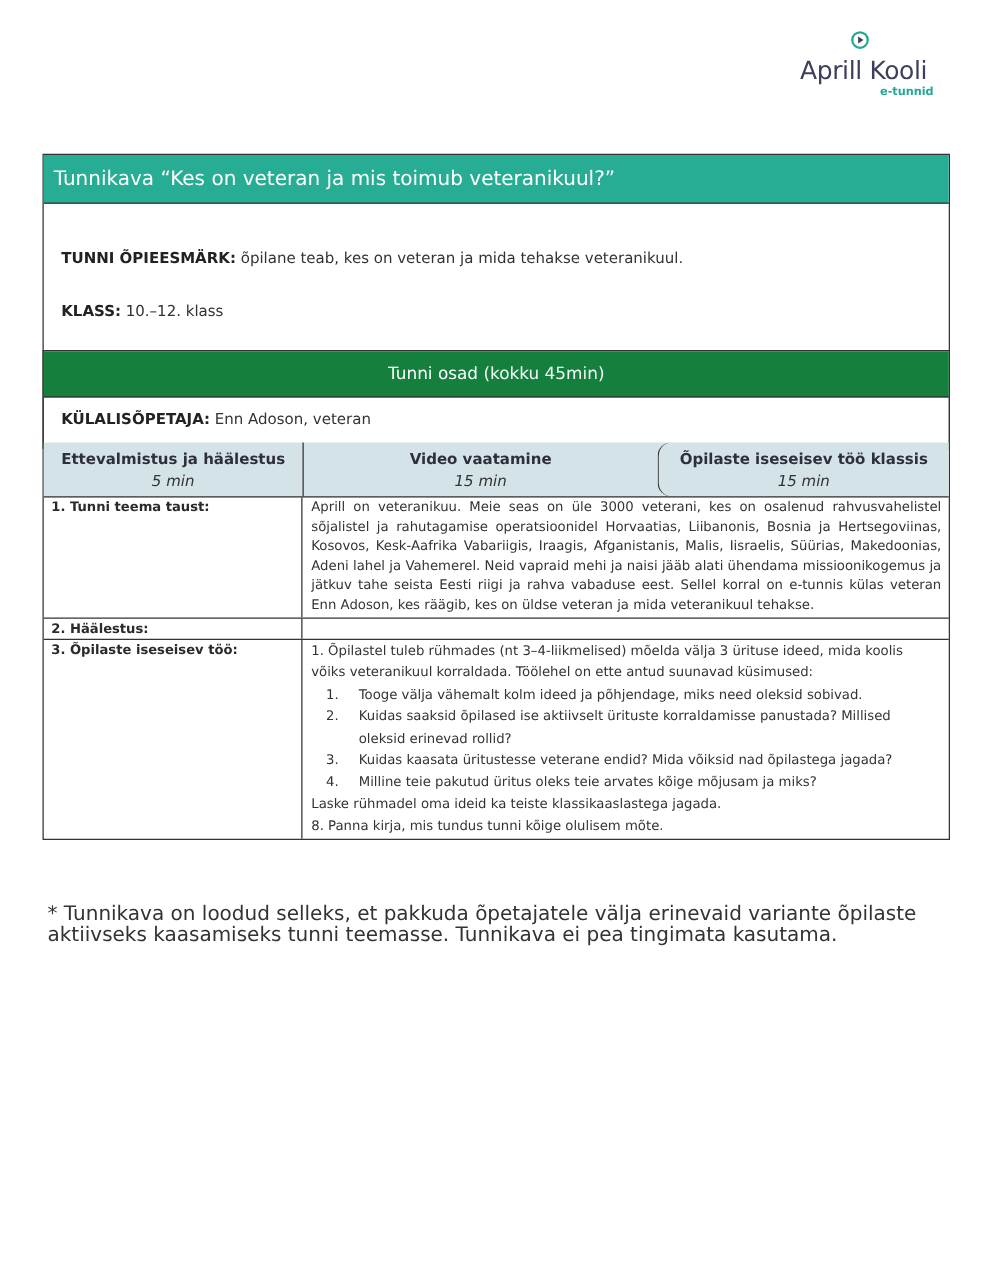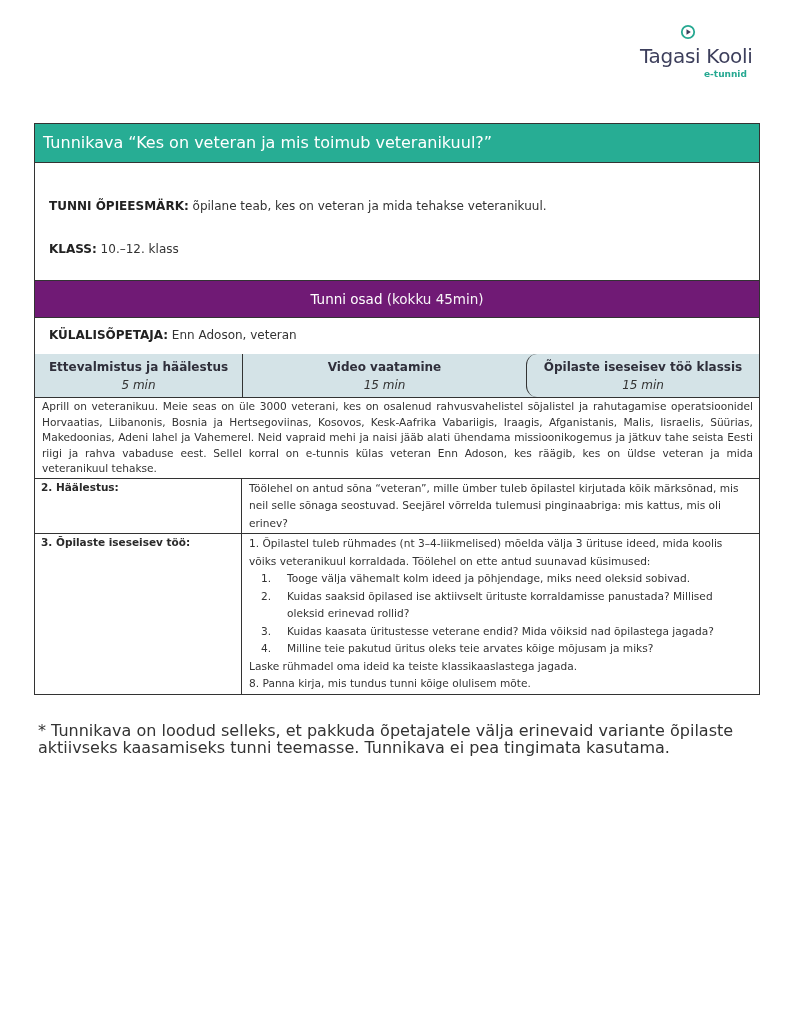--- a/index.html
+++ b/index.html
@@ -14,21 +14,21 @@
   
   .box1 { position: absolute; left: 34px; top: 123px; width: 724px; border: 1.5px solid #333; }
   .box1-title { background: #27ad94; color: #fff; font-size: 16px; padding: 9px 8px 10px 8px; border-bottom: 1.5px solid #333; font-family: "DejaVu Sans", sans-serif; font-weight: normal; }
   .box1-body { padding: 13px 14px 10px 14px; font-size: 12px; font-family: "DejaVu Sans", sans-serif; }
   .meta-row { height: 23px; line-height: 20px; white-space: nowrap; margin-top: 20px; }
   .meta-row .lbl { font-weight: bold; color: #222; }
   .meta-row .val { color: #333; }
 
   
   .box2 { position: absolute; left: 34px; top: 280px; width: 724px; border: 1.5px solid #333; }
-  .box2-title { background: #701a75; color: #fff; font-size: 13.5px; text-align: center; height: 36px; line-height: 36px; border-bottom: 1.5px solid #333; font-family: "DejaVu Sans", sans-serif; }
+  .box2-title { background: #15803d; color: #fff; font-size: 13.5px; text-align: center; height: 36px; line-height: 36px; border-bottom: 1.5px solid #333; font-family: "DejaVu Sans", sans-serif; }
   .box2-title .thin { font-weight: normal; opacity: 0.95; }
   .phase-row { display: flex; background: #d4e3e7; border-bottom: 1.5px solid #333; margin-top: 36px; }
   .phase { text-align: center; padding: 4px 0 3px 0; font-family: "DejaVu Sans", sans-serif; }
   .phase + .phase { border-left: 1.5px solid #333; }
   .phase .pname { font-weight: bold; font-size: 12px; color: #2f2f3b; height: 18px; line-height: 18px; }
   .phase .ptime { font-style: italic; font-size: 12px; color: #333; height: 18px; line-height: 18px; }
   .c1 { width: 207px; }
   .c2 { width: 283px; }
   .c3 { flex: 1; border-radius: 11px; }
 
@@ -46,21 +46,21 @@
   .footnote { position: absolute; left: 38px; top: 722px; width: 700px; font-size: 16px; line-height: 17px; color: #333; font-family: "DejaVu Sans", sans-serif; }
 </style>
 </head>
 <body>
 
 <div class="logo">
   <svg class="logo-icon" viewBox="0 0 16 16">
     <circle cx="8" cy="8" r="6.2" fill="none" stroke="#25a891" stroke-width="1.8"></circle>
     <path d="M6.5 5.2 L10.8 8 L6.5 10.8 Z" fill="#3d3f5c"></path>
   </svg>
-  <div class="logo-title">Tagasi Kooli</div>
+  <div class="logo-title">Aprill Kooli</div>
   <div class="logo-sub">e-tunnid</div>
 </div>
 
 <div class="box1">
   <div class="box1-title">Tunnikava “Kes on veteran ja mis toimub veteranikuul?”</div>
   <div class="box1-body">
     <div class="meta-row">
       <span class="lbl">TUNNI ÕPIEESMÄRK:</span>
       <span class="val">õpilane teab, kes on veteran ja mida tehakse veteranikuul.</span>
     </div>
@@ -93,26 +93,26 @@
       <div class="pname">Video vaatamine</div>
       <div class="ptime">15 min</div>
     </div>
     <div class="phase c3">
       <div class="pname">Õpilaste iseseisev töö klassis</div>
       <div class="ptime">15 min</div>
     </div>
   </div>
 
   <div class="row">
+    <div class="row-label">1. Tunni teema taust:</div>
     <div class="row-content justify">Aprill on veteranikuu. Meie seas on üle 3000 veterani, kes on osalenud rahvusvahelistel sõjalistel ja rahutagamise operatsioonidel Horvaatias, Liibanonis, Bosnia ja Hertsegoviinas, Kosovos, Kesk-Aafrika Vabariigis, Iraagis, Afganistanis, Malis, Iisraelis, Süürias, Makedoonias, Adeni lahel ja Vahemerel. Neid vapraid mehi ja naisi jääb alati ühendama missioonikogemus ja jätkuv tahe seista Eesti riigi ja rahva vabaduse eest. Sellel korral on e-tunnis külas veteran Enn Adoson, kes räägib, kes on üldse veteran ja mida veteranikuul tehakse.</div>
   </div>
 
   <div class="row">
     <div class="row-label">2. Häälestus:</div>
-    <div class="row-content plain">Töölehel on antud sõna “veteran”, mille ümber tuleb õpilastel kirjutada kõik märksõnad, mis neil selle sõnaga seostuvad. Seejärel võrrelda tulemusi pinginaabriga: mis kattus, mis oli erinev?</div>
   </div>
 
   <div class="row">
     <div class="row-label">3. Õpilaste iseseisev töö:</div>
     <div class="row-content plain">
       <div>1. Õpilastel tuleb rühmades (nt 3–4-liikmelised) mõelda välja 3 ürituse ideed, mida koolis võiks veteranikuul korraldada. Töölehel on ette antud suunavad küsimused:</div>
       <ol class="olist">
         <li>
           <span class="num">1.</span>
           <span class="txt">Tooge välja vähemalt kolm ideed ja põhjendage, miks need oleksid sobivad.</span>

